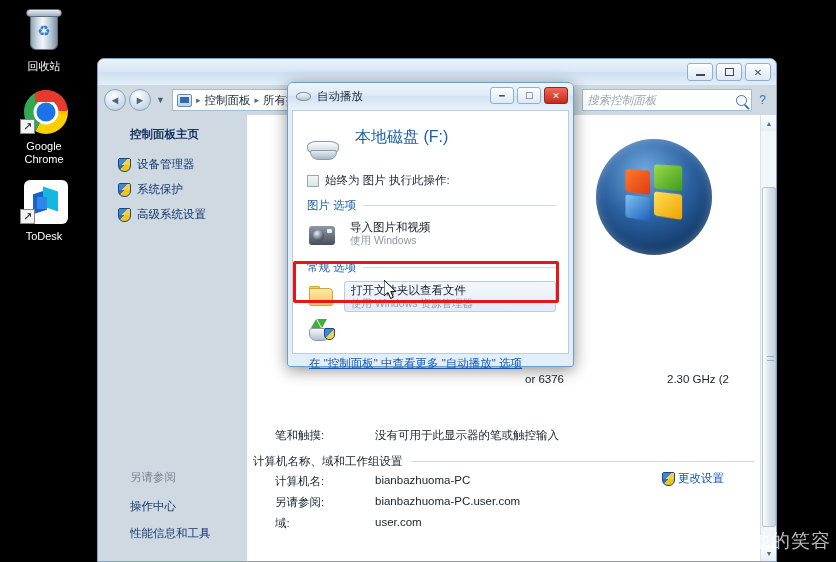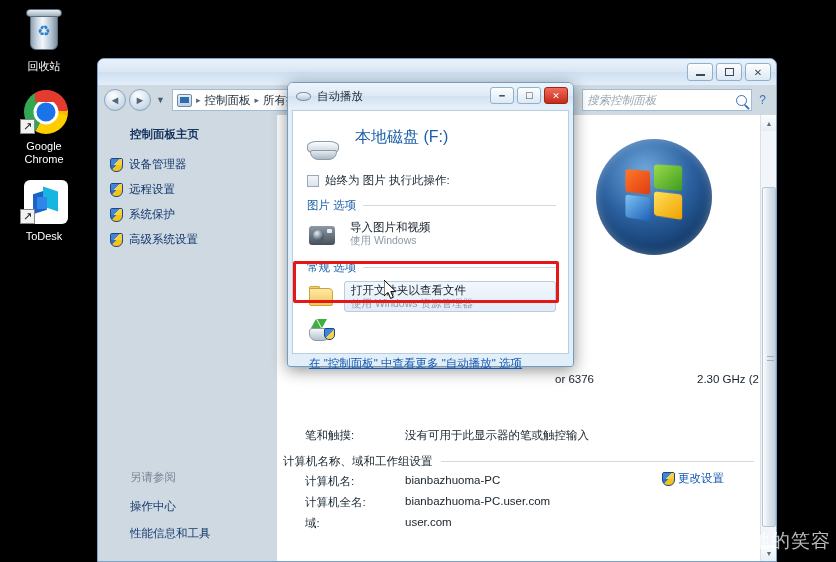--- a/index.html
+++ b/index.html
@@ -182,32 +182,32 @@
     width: 6px; height: 1.8px; background: #2f73c4;
     transform: rotate(45deg);
   }
 
   
   #cp-body {
     position: absolute; left: 0; top: 56px; right: 0; bottom: 0;
     display: flex;
   }
   #cp-sidebar {
-    width: 178px;
+    width: 148px;
     padding: 8px 0 0 0;
     font-size: 11.5px;
     color: #1f3864;
   }
   .side-title {
     padding: 4px 10px 10px 32px;
     font-weight: bold; color: #15325f;
   }
   .side-link {
     display: flex; align-items: center; gap: 6px;
-    padding: 5px 8px 5px 12px;
+    padding: 5px 8px 5px 20px;
     color: #14386e;
   }
   .shield {
     width: 13px; height: 14px; flex: none;
     background: linear-gradient(135deg,#2f6fc0 50%, #f0c419 50%);
     border: 1px solid #1c477f;
     border-radius: 2px 2px 6px 6px;
     position: relative;
   }
   .shield:after{
@@ -528,24 +528,20 @@
 
       <div id="cp-sidebar">
         <div class="side-title">控制面板主页</div>
 
         <div class="side-link">
           <span class="shield"></span>
           <span>设备管理器</span>
         </div>
         <div class="side-link">
           <span class="shield"></span>
-          <span>远程设置</span>
-        </div>
-        <div class="side-link">
-          <span class="shield"></span>
           <span>系统保护</span>
         </div>
         <div class="side-link">
           <span class="shield"></span>
           <span>高级系统设置</span>
         </div>
 
         <div class="side-foot">
           <div class="side-foot-title">另请参阅</div>
           <a href="#">操作中心</a>
@@ -583,21 +579,21 @@
           <div style="position:relative;">
             <div class="chg-link">
               <span class="shield"></span>
               <span>更改设置</span>
             </div>
             <div class="row">
               <div class="k">计算机名:</div>
               <div class="v">bianbazhuoma-PC</div>
             </div>
             <div class="row">
-              <div class="k">计算机全名:</div>
+              <div class="k">另请参阅:</div>
               <div class="v">bianbazhuoma-PC.user.com</div>
             </div>
             <div class="row">
               <div class="k">域:</div>
               <div class="v">user.com</div>
             </div>
           </div>
 
         </div>
 

